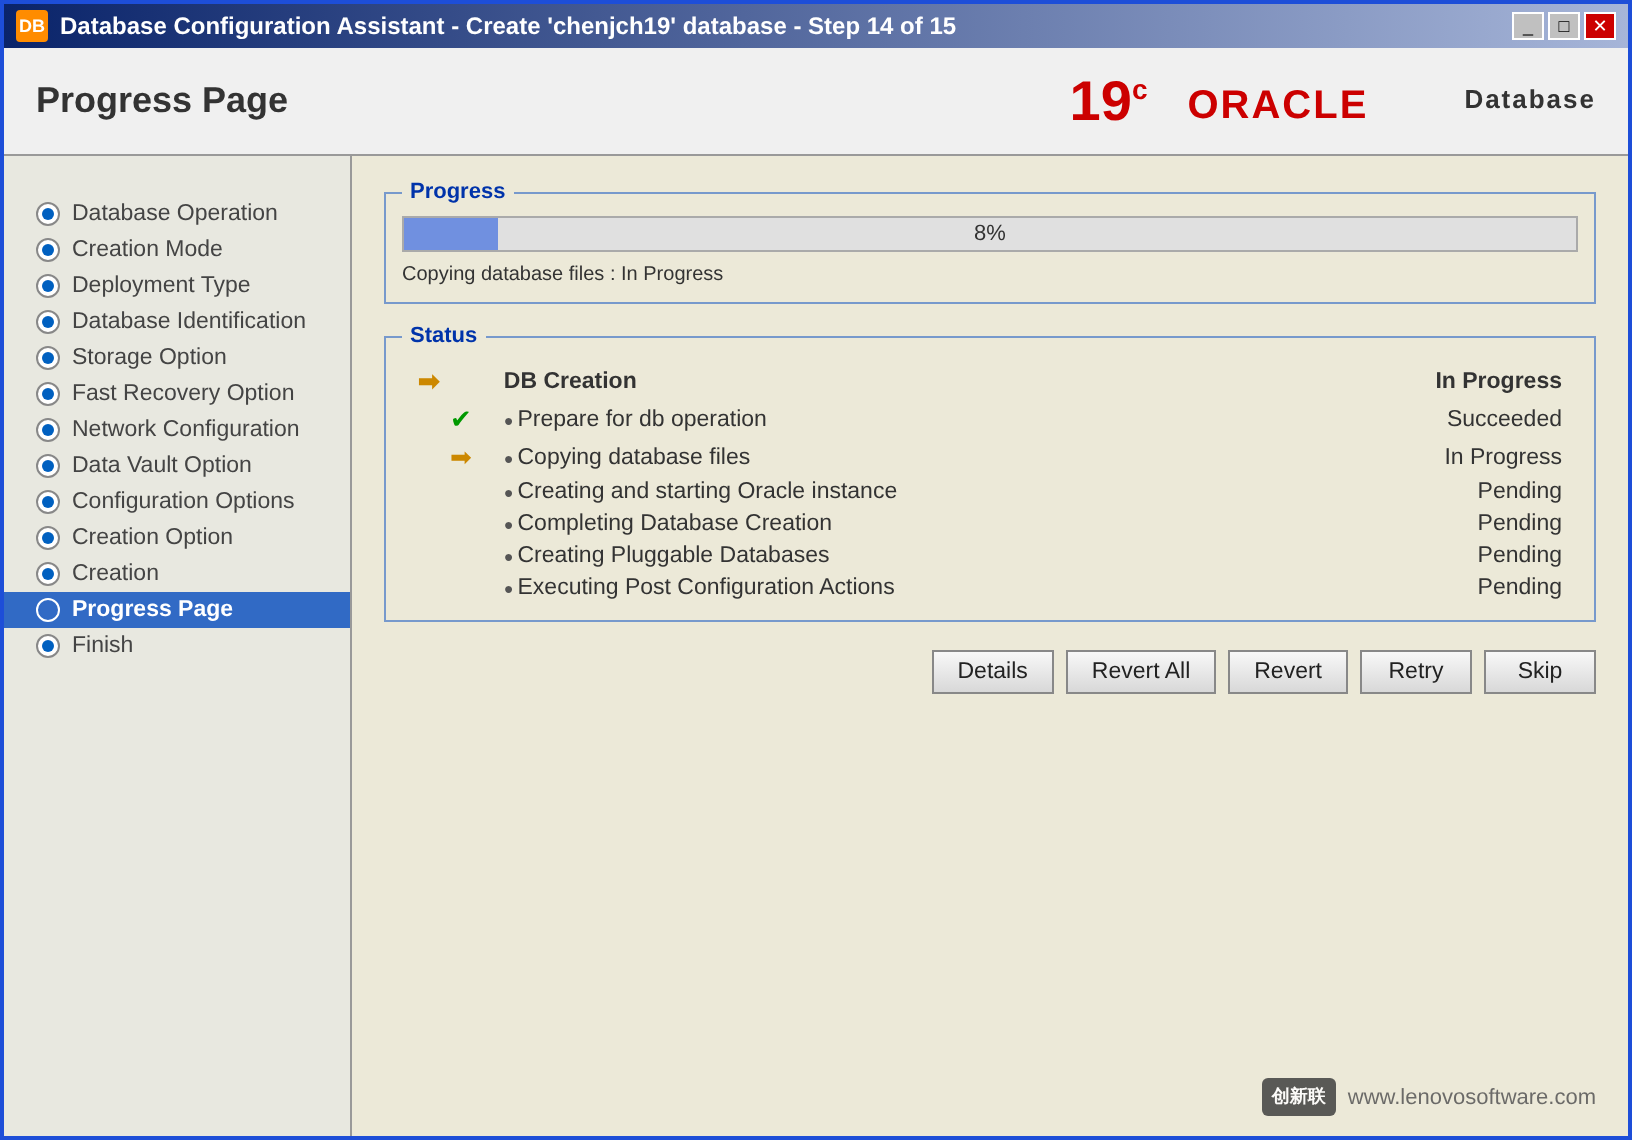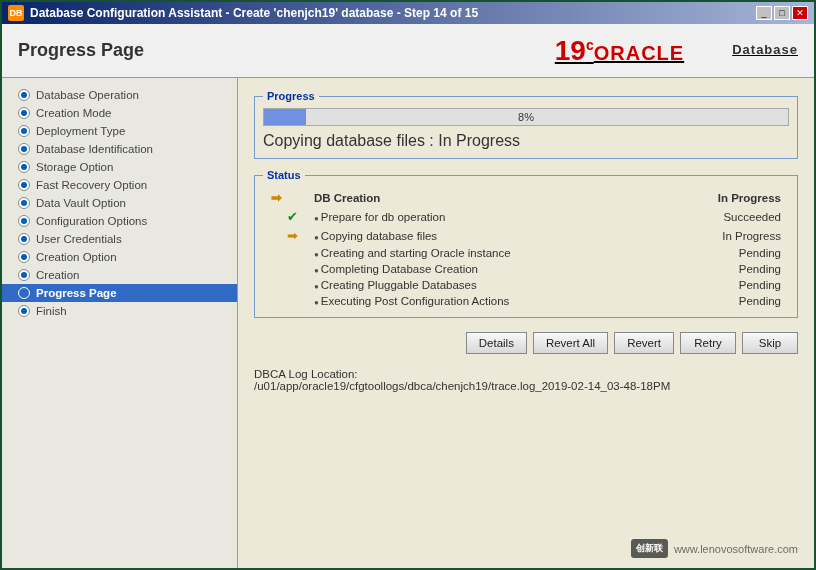--- a/index.html
+++ b/index.html
@@ -9,21 +9,21 @@
       background: #d4d0c8;
       width: 816px;
       height: 570px;
       overflow: hidden;
     }
 
     
     .window {
       width: 816px;
       height: 570px;
-      border: 2px solid #14532d;
+      border: 2px solid #1d4ed8;
       display: flex;
       flex-direction: column;
       background: #ece9d8;
     }
 
     .title-bar {
       background: linear-gradient(to right, #0a246a, #a6b5d8);
       color: white;
       padding: 4px 6px;
       display: flex;
@@ -88,22 +88,21 @@
 
     .header-title {
       font-size: 18px;
       font-weight: bold;
       color: #333;
     }
 
     .oracle-logo {
       display: flex;
       align-items: flex-end;
-      gap: 0;
-      text-decoration: underline;
+      gap: 20px;
     }
 
     .oracle-version {
       font-size: 28px;
       font-weight: bold;
       color: #cc0000;
       line-height: 1;
     }
 
     .oracle-version sup {
@@ -135,26 +134,26 @@
     
     .main-content {
       display: flex;
       flex: 1;
       overflow: hidden;
       background: #ece9d8;
     }
 
     
     .sidebar {
-      width: 236px;
+      width: 174px;
       background: #e8e8e0;
       border-right: 1px solid #999;
       overflow-y: auto;
       flex-shrink: 0;
-      padding: 8px 0;
+      padding: 20px 0;
     }
 
     .sidebar-item {
       display: flex;
       align-items: center;
       padding: 3px 8px 3px 16px;
       cursor: pointer;
       color: #444;
       font-size: 11.5px;
       gap: 6px;
@@ -216,21 +215,21 @@
     .progress-bar-text {
       position: absolute;
       top: 50%;
       left: 50%;
       transform: translate(-50%, -50%);
       font-size: 11px;
       color: #333;
     }
 
     .progress-status-text {
-      font-size: 16px;
+      font-size: 10px;
       color: #333;
       margin-top: 4px;
     }
 
     .status-table {
       width: 100%;
       border-collapse: collapse;
     }
 
     .status-table tr td {
@@ -415,33 +414,33 @@
       <div class="sidebar-item">
         <div class="step-dot">
             <div class="dot-inner"></div>
           </div>
         <span>Fast Recovery Option</span>
       </div>
       <div class="sidebar-item">
         <div class="step-dot">
             <div class="dot-inner"></div>
           </div>
+        <span>Network Configuration</span>
+      </div>
+      <div class="sidebar-item">
+        <div class="step-dot">
+            <div class="dot-inner"></div>
+          </div>
         <span>Data Vault Option</span>
       </div>
       <div class="sidebar-item">
         <div class="step-dot">
             <div class="dot-inner"></div>
           </div>
         <span>Configuration Options</span>
-      </div>
-      <div class="sidebar-item">
-        <div class="step-dot">
-            <div class="dot-inner"></div>
-          </div>
-        <span>User Credentials</span>
       </div>
       <div class="sidebar-item">
         <div class="step-dot">
             <div class="dot-inner"></div>
           </div>
         <span>Creation Option</span>
       </div>
       <div class="sidebar-item">
         <div class="step-dot">
             <div class="dot-inner"></div>
@@ -543,24 +542,20 @@
         </fieldset>
 
         <div class="button-row">
           <button class="btn">Details</button>
           <button class="btn">Revert All</button>
           <button class="btn">Revert</button>
           <button class="btn">Retry</button>
           <button class="btn">Skip</button>
         </div>
 
-        <div class="log-section">
-          <div>DBCA Log Location:</div>
-          <div>/u01/app/oracle19/cfgtoollogs/dbca/chenjch19/trace.log_2019-02-14_03-48-18PM</div>
-        </div>
 
       </div>
 
       <div class="footer-watermark">
         <div class="watermark-logo">
           <span>创新联</span>
         </div>
         <span class="watermark-text">www.lenovosoftware.com</span>
       </div>
     </div>

